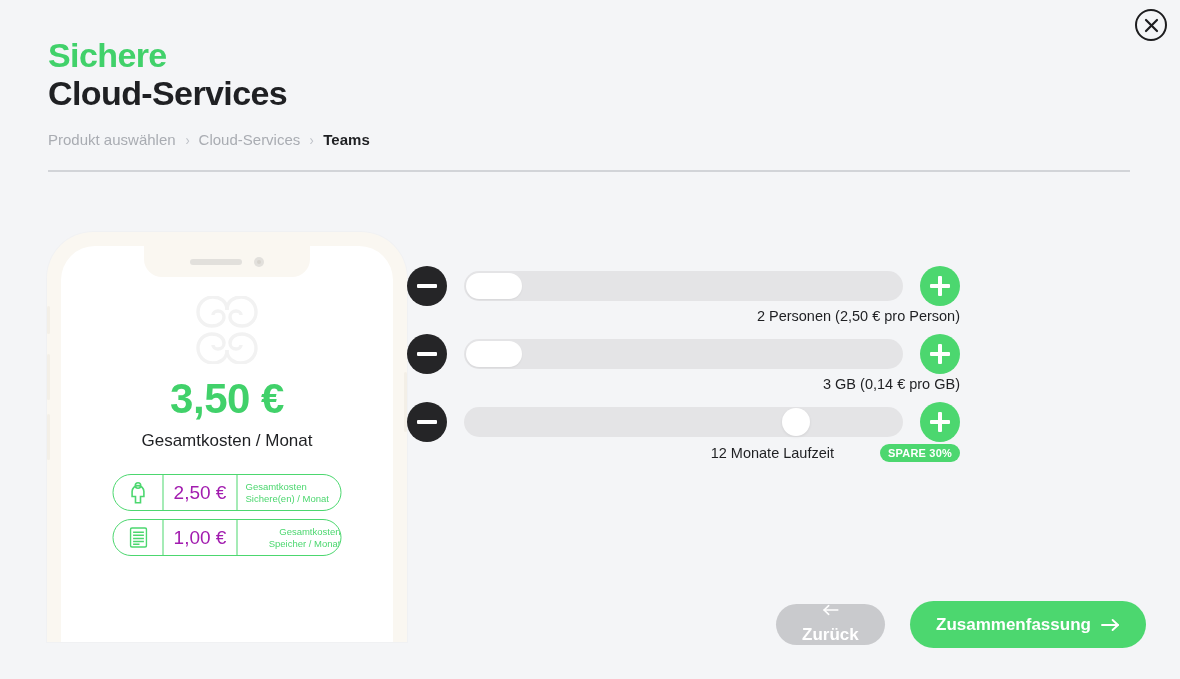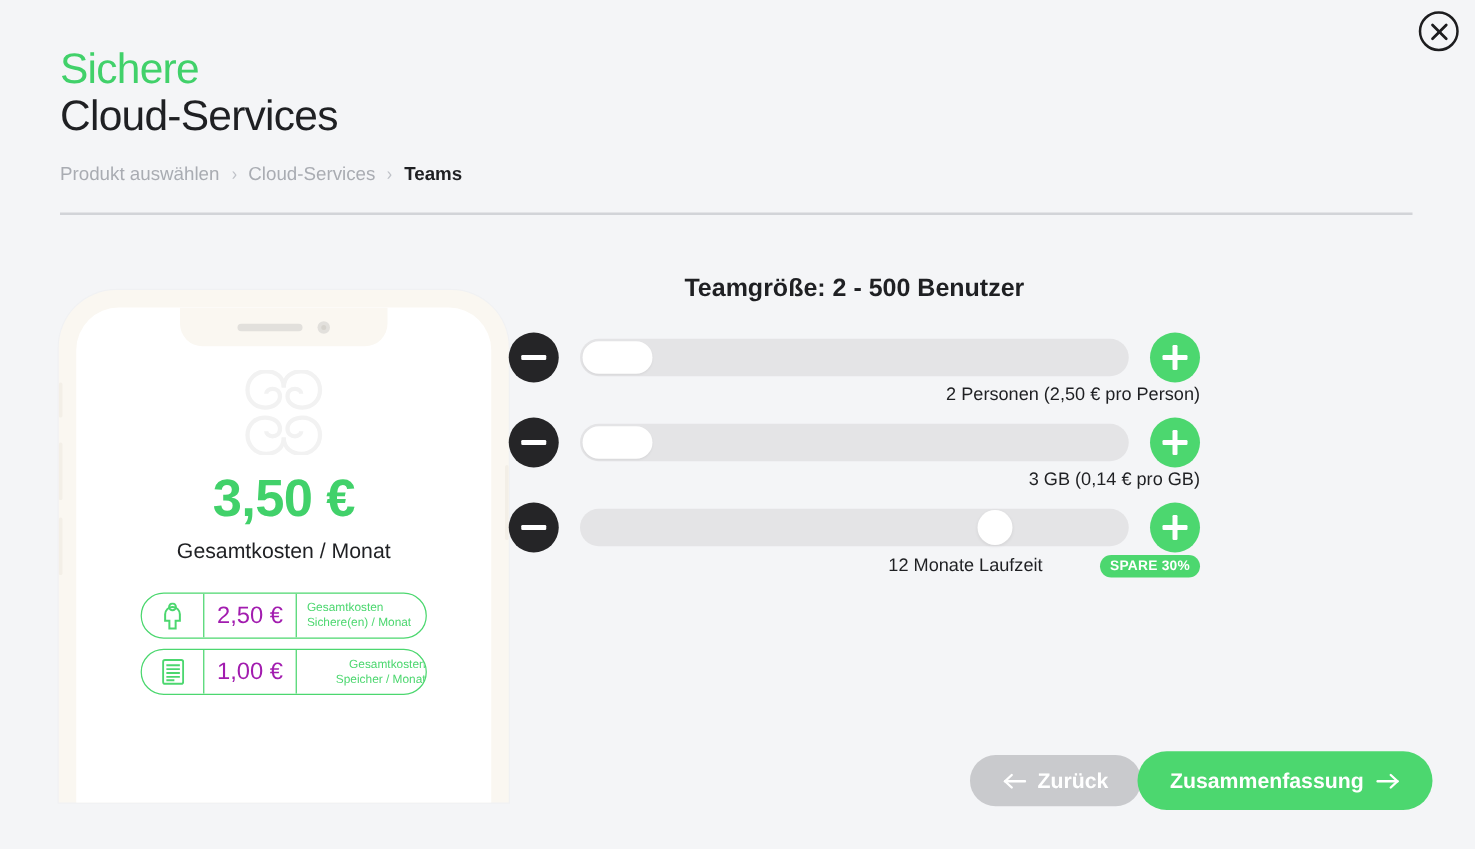--- a/index.html
+++ b/index.html
@@ -21,21 +21,21 @@
     width: 32px; height: 32px; border-radius: 50%;
     border: 2.2px solid #1d1d1f;
     display: flex; align-items: center; justify-content: center;
     cursor: pointer; background: transparent;
   }
   #close-btn svg { display: block; }
 
   
   #title-wrap { position: absolute; left: 48px; top: 36px; }
   .title-line {
-    font-size: 34px; font-weight: normal; line-height: 38px;
+    font-size: 34px; font-weight: bold; line-height: 38px;
     letter-spacing: -0.6px;
   }
   .title-green { color: #41d16a; }
   .title-dark  { color: #1f2023; }
 
   #breadcrumb {
     position: absolute; left: 48px; top: 131px;
     display: flex; align-items: center; gap: 9px;
     font-size: 15px;
   }
@@ -178,21 +178,21 @@
     background: #4cd76f; color: #fff; font-size: 11px; font-weight: bold;
     padding: 3px 8px; border-radius: 9px; letter-spacing: 0.2px; margin-left: 38px;
   }
 
   
   #back-btn {
     position: absolute; left: 776px; top: 604px;
     height: 41px; padding: 0 26px;
     background: #c9cacd; border-radius: 21px; border: none;
     display: flex; align-items: center; gap: 9px;
-    color: #fff; font-size: 17px; font-weight: bold; cursor: pointer;
+    color: #fff; font-size: 17px; font-weight: bold; cursor: pointer; flex-direction: column;
   }
   #summary-btn {
     position: absolute; left: 910px; top: 601px;
     height: 47px; padding: 0 26px;
     background: #4cd76f; border-radius: 24px; border: none;
     display: flex; align-items: center; gap: 10px;
     color: #fff; font-size: 17px; font-weight: bold; cursor: pointer;
   }
 </style>
 </head>
@@ -274,21 +274,20 @@
         <div class="cost-amount">1,00 €</div>
         <div class="cost-desc">
           <span>Gesamtkosten</span>
           <span>Speicher / Monat</span>
         </div>
       </div>
     </div>
   </div>
 
 
-  <div id="team-size-title">Teamgröße: 2 - 500 Benutzer</div>
 
   <div class="slider-row" id="slider-row-1">
     <button class="step-btn minus-btn">
       <span class="glyph-h"></span>
     </button>
     <div class="track">
       <div class="handle-pill" style="left:2px;"></div>
     </div>
     <button class="step-btn plus-btn">
       <span class="glyph-h"></span>

